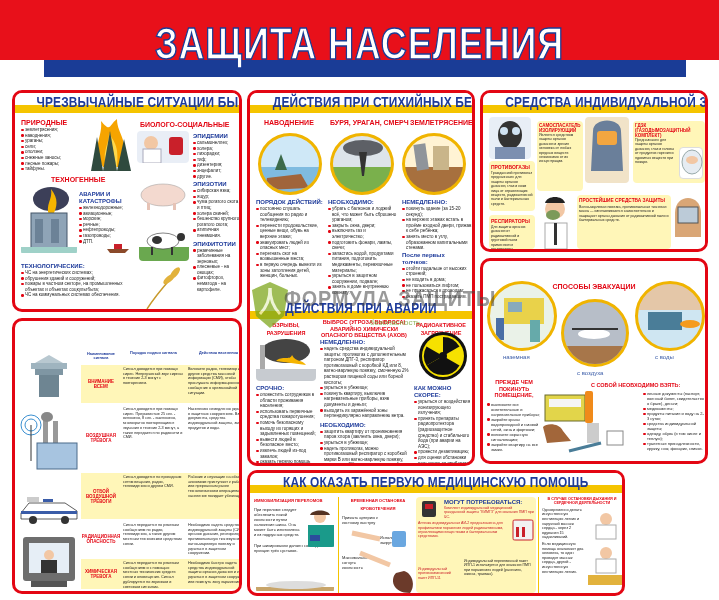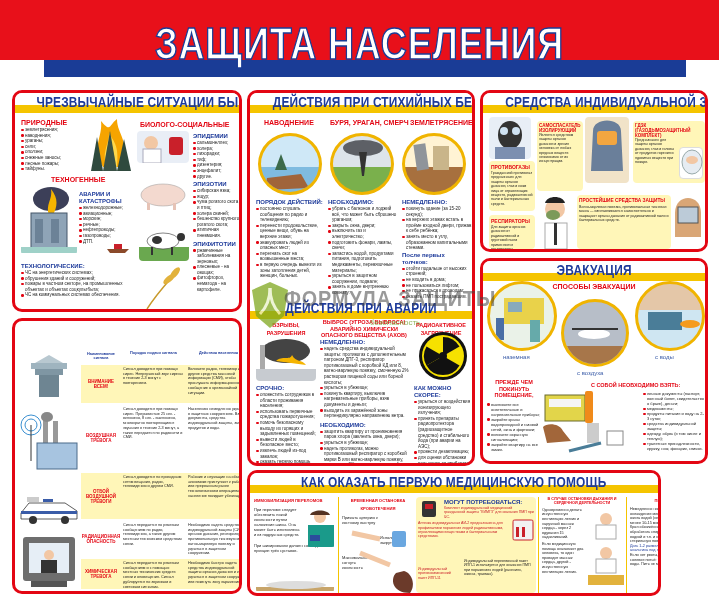--- a/index.html
+++ b/index.html
@@ -296,21 +296,20 @@
     <div class="red-h" style="font-size:4.8px">ПРОСТЕЙШИЕ СРЕДСТВА ЗАЩИТЫ</div>
     <div class="txt" style="font-size:3.6px;line-height:4.4px">Ватно-марлевая повязка, противопыльная тканевая маска — изготавливаются самостоятельно и защищают органы дыхания от радиоактивной пыли и бактериальных средств.</div>
   </div>
   <div class="ill" style="left:188px;top:100px;width:34px;height:54px;background:#fff"><svg width="34" height="54">
         <path d="M4 20 C4 0 30 0 30 20 L30 44 L4 44Z" fill="#d9a676"></path>
         <rect x="7" y="14" width="20" height="16" fill="#bccbd8" stroke="#555"></rect>
       </svg></div>
 </div>
 
 <div class="panel" style="left:480px;top:258px;width:228px;height:206px">
-  <div class="ptitle"><span>ЭВАКУАЦИЯ</span></div>
   <div class="red-h" style="position:absolute;left:0;width:222px;top:22px;text-align:center;font-size:7px">СПОСОБЫ ЭВАКУАЦИИ</div>
   <div class="circ" style="left:4px;top:20px;width:70px;height:70px;background:#eaf2e8"><svg width="66" height="66">
         <rect x="14" y="14" width="40" height="26" fill="#e9d24a"></rect>
         <rect x="18" y="18" width="14" height="10" fill="#8ab"></rect>
         <rect x="6" y="34" width="8" height="22" fill="#4a6fa5"></rect>
         <rect x="40" y="36" width="10" height="22" fill="#6aa"></rect>
       </svg></div>
   <div class="circ" style="left:78px;top:38px;width:68px;height:68px;background:#b7bec8"><svg width="64" height="64">
         <ellipse cx="30" cy="32" rx="16" ry="5" fill="#fff"></ellipse>
         <rect x="8" y="26" width="46" height="2" fill="#333"></rect>
@@ -410,21 +409,21 @@
     </svg>
   <svg class="ill" style="left:6px;top:212px" width="56" height="56">
       <rect x="2" y="4" width="52" height="44" fill="#6e6e6e" rx="3"></rect>
       <rect x="8" y="10" width="40" height="30" fill="#e6eef6"></rect>
       <circle cx="28" cy="22" r="5" fill="#f2c7a4"></circle>
       <rect x="20" y="27" width="16" height="13" fill="#333"></rect>
       <rect x="10" y="48" width="36" height="6" fill="#555"></rect>
     </svg>
 </div>
 
-<div class="panel" style="left:247px;top:470px;width:414px;height:126px">
+<div class="panel" style="left:247px;top:470px;width:378px;height:126px">
   <div class="ptitle"><span>КАК ОКАЗАТЬ ПЕРВУЮ МЕДИЦИНСКУЮ ПОМОЩЬ</span></div>
   <div class="col" style="left:4px;top:24px;width:82px;height:96px">
     <div class="red-h" style="font-size:4.2px">ИММОБИЛИЗАЦИЯ ПЕРЕЛОМОВ</div>
     <div class="txt" style="font-size:4px;line-height:5px;width:46px;margin-top:2px">При переломе следует обеспечить покой конечности путем наложения шины. Она может быть изготовлена и из подручных средств.</div>
     <div class="txt" style="font-size:4px;line-height:5px;margin-top:6px">При шинировании должен соблюдаться принцип трёх суставов.</div>
   </div>
   <svg class="ill" style="left:56px;top:36px" width="30" height="38">
       <circle cx="14" cy="8" r="6" fill="#f2c7a4"></circle>
       <path d="M4 6 C6 0 22 0 24 6Z" fill="#553322"></path>
       <rect x="2" y="16" width="26" height="22" fill="#1a9a8a"></rect>

